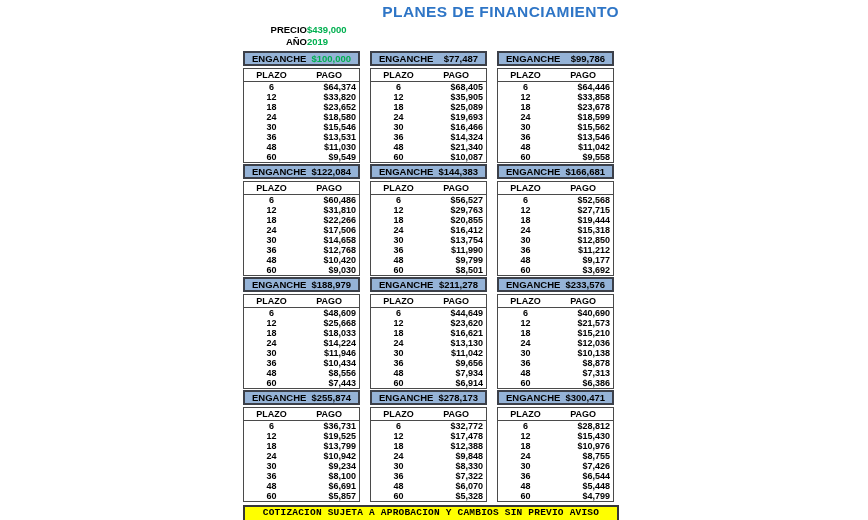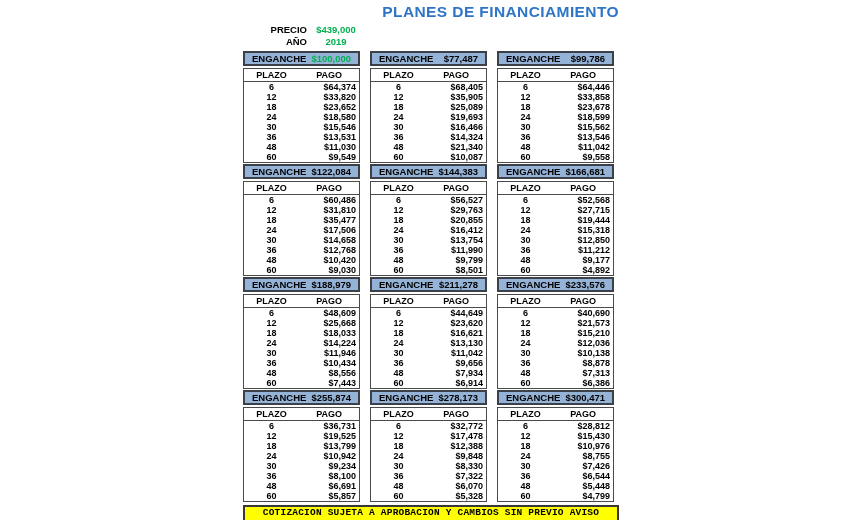--- a/index.html
+++ b/index.html
@@ -33,21 +33,21 @@
     text-align: right;
     color: var(--title-blue);
     font-size: 15.5px;
     letter-spacing: 0.4px;
     line-height: 17px;
     white-space: nowrap;
   }
   .info { margin: 0 0 3px 7px; font-size: 9.5px; }
   .info-row { display: flex; height: 12px; line-height: 12px; }
   .info-label { width: 57px; text-align: right; }
-  .info-value { width: 58px; text-align: center; color: var(--accent-green); }
+  .info-value { width: 58px; color: var(--accent-green); }
   .grid {
     display: grid;
     grid-template-columns: repeat(3, 117px);
     column-gap: 10px;
     row-gap: 3px;
   }
   .plan { height: 110px; }
   .plan-header {
     height: 15px;
     border: 2px solid var(--border-dark);
@@ -275,21 +275,21 @@
             <tr>
               <td class="col-plazo">6</td>
               <td class="col-pago">$60,486</td>
             </tr>
             <tr>
               <td class="col-plazo">12</td>
               <td class="col-pago">$31,810</td>
             </tr>
             <tr>
               <td class="col-plazo">18</td>
-              <td class="col-pago">$35,477</td>
+              <td class="col-pago">$22,266</td>
             </tr>
             <tr>
               <td class="col-plazo">24</td>
               <td class="col-pago">$17,506</td>
             </tr>
             <tr>
               <td class="col-plazo">30</td>
               <td class="col-pago">$14,658</td>
             </tr>
             <tr>
@@ -393,21 +393,21 @@
             <tr>
               <td class="col-plazo">36</td>
               <td class="col-pago">$11,212</td>
             </tr>
             <tr>
               <td class="col-plazo">48</td>
               <td class="col-pago">$9,177</td>
             </tr>
             <tr>
               <td class="col-plazo">60</td>
-              <td class="col-pago">$4,892</td>
+              <td class="col-pago">$3,692</td>
             </tr>
           </tbody>
     </table>
   </div>
 
   <div class="plan">
     <div class="plan-header">
       <span>ENGANCHE</span>
       <span>$188,979</span>
     </div>

